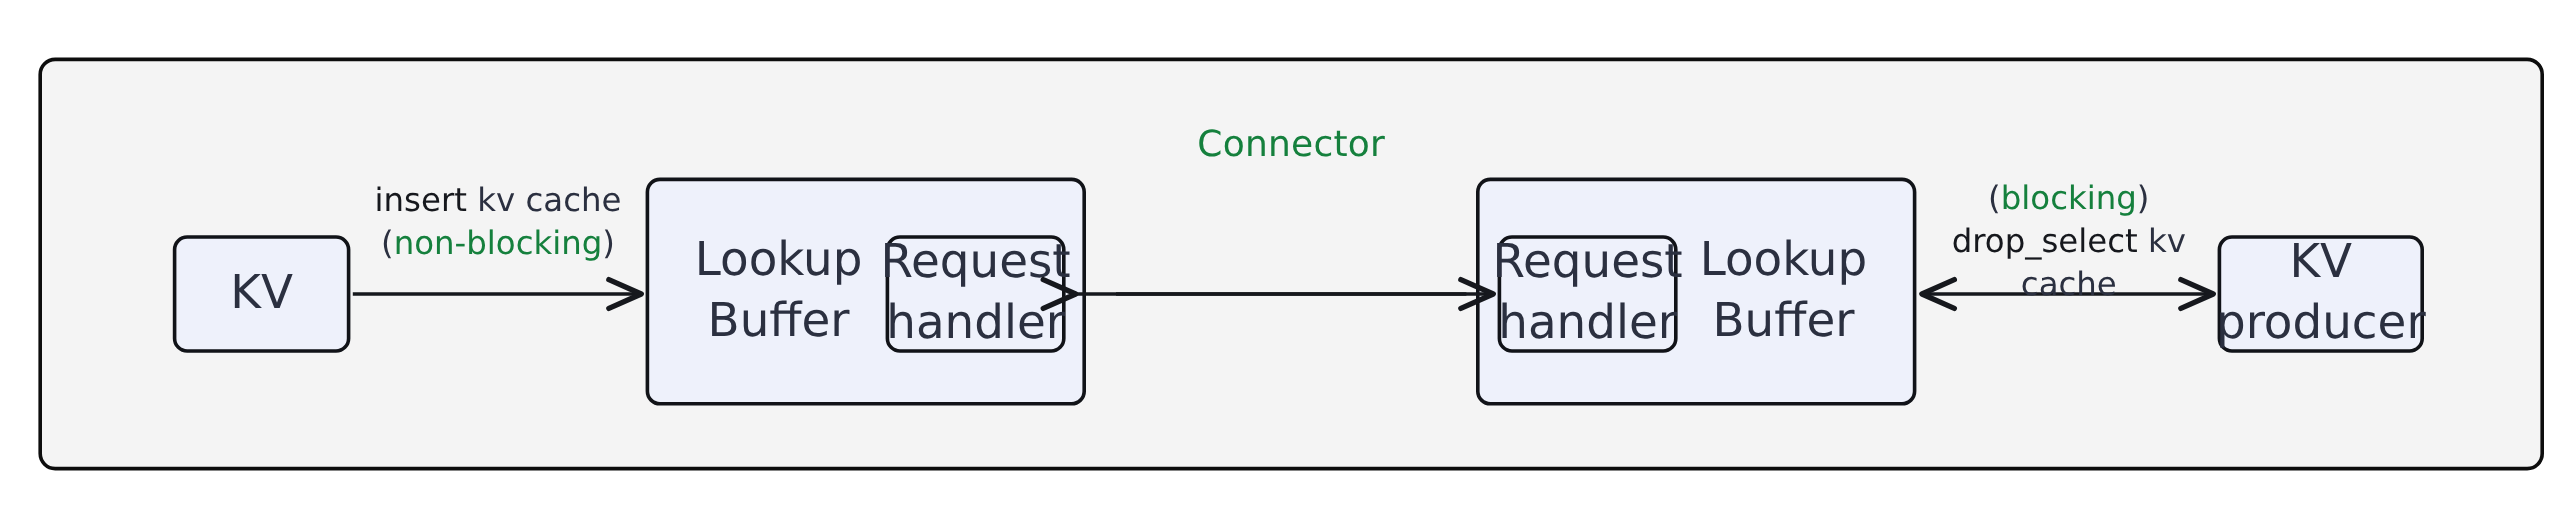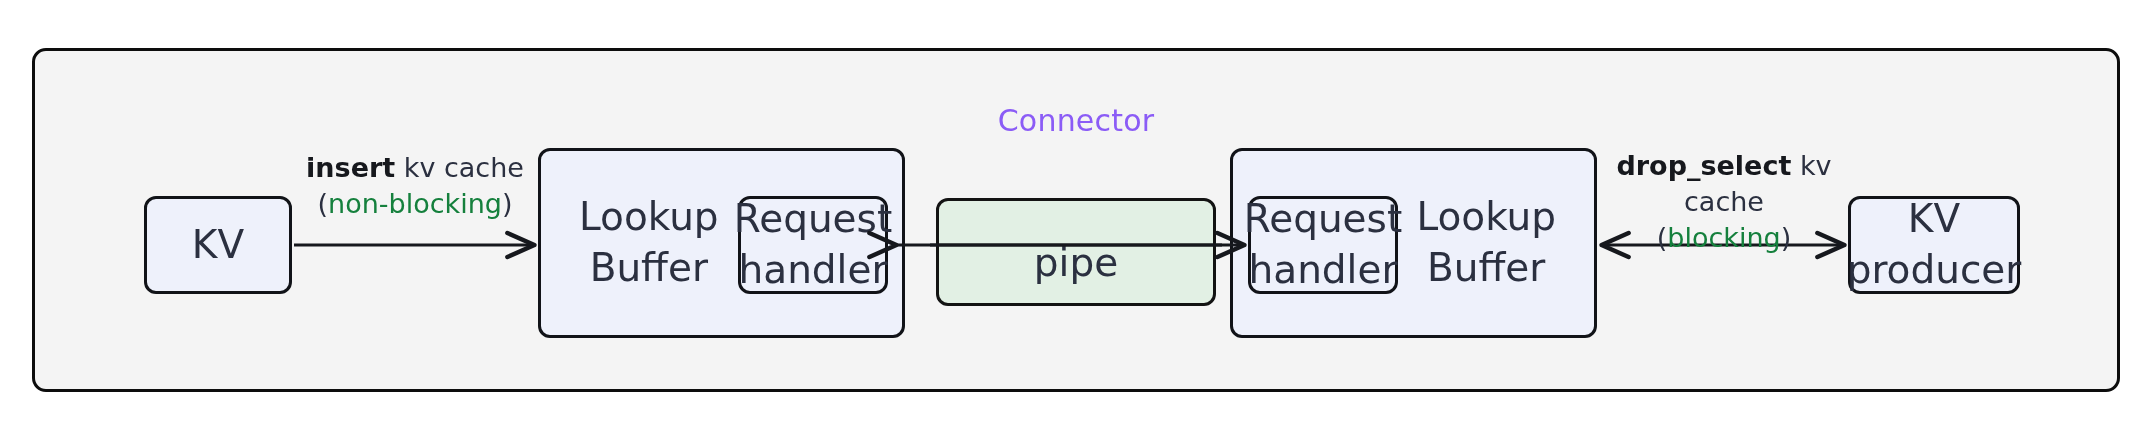--- a/index.html
+++ b/index.html
@@ -34,21 +34,21 @@
     border-radius: 14px;
   }
 
   .connector-title {
     position: absolute;
     left: 0;
     top: 52px;
     width: 100%;
     text-align: center;
     font-size: 30px;
-    color: #8b5cf6;
+    color: #15803d;
     letter-spacing: 0.2px;
   }
 
   
   .node {
     position: absolute;
     box-sizing: border-box;
     background: #eef1fb;
     border: 3px solid #111318;
     border-radius: 12px;
@@ -96,21 +96,21 @@
 
   
   .edge-label {
     position: absolute;
     text-align: center;
     font-size: 27px;
     line-height: 1.34;
     color: #2b3040;
     z-index: 7;
   }
-  .edge-label .api { font-weight: bold; color: #16181d; margin-top: 20px; }
+  .edge-label .api { font-weight: normal; color: #16181d; margin-top: 20px; }
   .edge-label .mode { font-weight: normal; color: #15803d; }
 
   #label-insert { left: 292px;  top: 150px; width: 246px; }
   #label-drop   { left: 1600px; top: 148px; width: 248px; }
 </style>
 </head>
 <body>
 
 <div id="canvas">
 
@@ -131,23 +131,20 @@
     </div>
   </div>
 
   <div class="node" id="rh-left">
     <div>
       <span>Request</span><br>
       <span>handler</span>
     </div>
   </div>
 
-  <div class="node pipe" id="pipe">
-    <span>pipe</span>
-  </div>
 
   <div class="node" id="lb-right">
     <div>
       <span>Lookup</span><br>
       <span>Buffer</span>
     </div>
   </div>
 
   <div class="node" id="rh-right">
     <div>
@@ -186,20 +183,20 @@
     <div>
       <span class="api">insert</span><span> kv cache</span>
     </div>
     <div>
       <span>(</span><span class="mode">non-blocking</span><span>)</span>
     </div>
   </div>
 
   <div class="edge-label" id="label-drop">
     <div>
+      <span>(</span><span class="mode">blocking</span><span>)</span>
+    </div>
+    <div>
       <span class="api">drop_select</span><span> kv cache</span>
     </div>
-    <div>
-      <span>(</span><span class="mode">blocking</span><span>)</span>
-    </div>
   </div>
 
 </div>
 
 </body></html>

